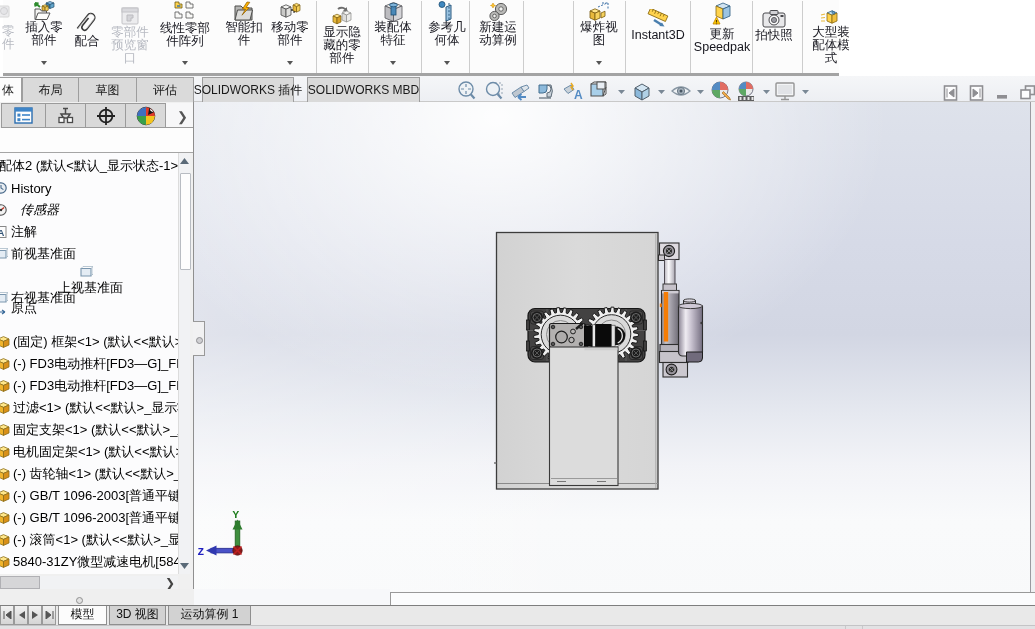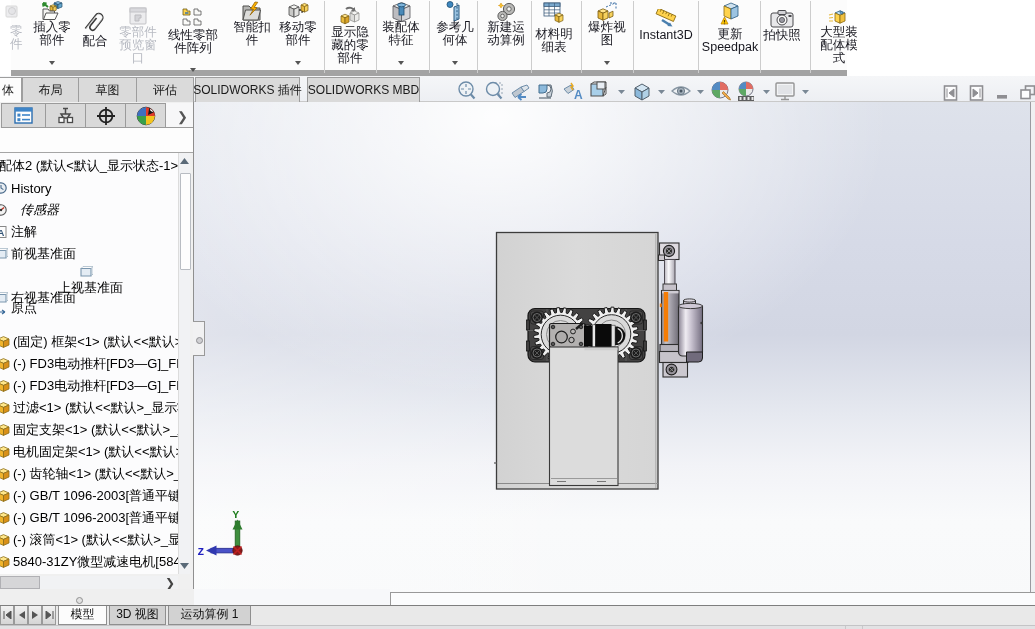--- a/index.html
+++ b/index.html
@@ -1,20 +1,20 @@
 <!DOCTYPE html>
 <html><head>
 <meta charset="utf-8">
 <style>
   html,body{margin:0;padding:0;}
   body{width:1035px;height:629px;overflow:hidden;position:relative;
        font-family:"Liberation Sans",sans-serif;background:#fff;}
   .abs{position:absolute;}
   
-  #ribbon{left:11px;top:0;width:836px;height:76px;background:#fcfcfc;border-bottom:6px solid #a3a3a3;box-sizing:border-box;}
+  #ribbon{left:3px;top:0;width:836px;height:76px;background:#fcfcfc;border-bottom:3px solid #a3a3a3;box-sizing:border-box;}
   .rbtn{position:absolute;top:1px;height:73px;display:flex;flex-direction:column;align-items:center;}
   .rbtn.t1{padding-top:8px;}.rbtn.t3{padding-top:5px;}
   .ric{height:20px;display:flex;align-items:flex-start;justify-content:center;}
   .rtx{font-size:12.5px;line-height:13.2px;text-align:center;color:#17171f;white-space:pre-line;}
   .rtx.dis{color:#b7bac2;}
   .rarr{position:absolute;top:60px;left:50%;margin-left:-3.5px;width:0;height:0;
         border-left:3.5px solid transparent;border-right:3.5px solid transparent;border-top:4px solid #555;}
   .rsep{position:absolute;top:1px;height:72px;width:1px;background:#cdcdcd;}
   
   #tabrow{left:0;top:76px;width:1035px;height:26px;background:linear-gradient(#f5f6f8,#edeff3);border-bottom:1px solid #c9c9c9;box-sizing:border-box;}
@@ -99,21 +99,21 @@
       <rect x="2" y="2" width="16" height="16" rx="1" fill="#ececee" stroke="#c2c2c6"></rect>
       <rect x="2" y="2" width="16" height="4" fill="#d9d9dd" stroke="#c2c2c6"></rect>
       <path d="M7 9 h6 v3 h-2 v3 h-4 z" fill="#d4d4d8" stroke="#bcbcc0"></path>
     </svg>
       </div>
     <div class="rtx dis">零部件
 预览窗
 口</div>
   </div>
 
-  <div class="rbtn" style="left:153px;width:58px;margin-top:7px;">
+  <div class="rbtn" style="left:153px;width:58px;">
     <div class="ric" style="height:21px;">
         <svg width="22" height="19" viewBox="0 0 22 19">
       <g>
         <path d="M1 1 h4 v2 h3 v4 h-7 z" fill="#ffd34d" stroke="#6d5a14" stroke-width=".8"></path>
         <path d="M3 5 h3.5" stroke="#2a6db0" stroke-width="1.4"></path>
         <path d="M12 1 h4 v2 h3 v4 h-7 z" fill="#fafaf8" stroke="#555" stroke-width=".8"></path>
         <path d="M1 11 h4 v2 h3 v4 h-7 z" fill="#fafaf8" stroke="#555" stroke-width=".8"></path>
         <path d="M12 11 h4 v2 h3 v4 h-7 z" fill="#fafaf8" stroke="#555" stroke-width=".8"></path>
       </g>
     </svg>
@@ -207,34 +207,20 @@
         <circle cx="8.5" cy="15" r="4.6"></circle>
       </g>
       <circle cx="15" cy="8" r="2.2" fill="#f4f4f2" stroke="#4e4e4e" stroke-width=".8"></circle>
       <circle cx="8.5" cy="15" r="1.8" fill="#f4f4f2" stroke="#4e4e4e" stroke-width=".8"></circle>
     </svg>
       </div>
     <div class="rtx">新建运
 动算例</div>
   </div>
 
-  <div class="rbtn" style="left:519px;width:48px;">
-    <div class="ric" style="height:27px;">
-        <svg width="23" height="24" viewBox="0 0 23 24">
-      <rect x="1" y="2" width="16" height="13" fill="#fdfdfd" stroke="#3a5a7a" stroke-width=".8"></rect>
-      <rect x="1" y="2" width="16" height="3.4" fill="#7aa8cc" stroke="#3a5a7a" stroke-width=".8"></rect>
-      <path d="M1 8.8 h16 M1 12 h16 M6 2 v13 M11.5 2 v13" stroke="#3a5a7a" stroke-width=".7"></path>
-      <path d="M12 14 l4-1.8 4 1.8 -4 1.8z" fill="#ffe48a" stroke="#7a5c10" stroke-width=".7"></path>
-      <path d="M12 14 v5.5 l4 1.8 v-5.5z" fill="#e8b93c" stroke="#7a5c10" stroke-width=".7"></path>
-      <path d="M20 14 v5.5 l-4 1.8 v-5.5z" fill="#f6d25e" stroke="#7a5c10" stroke-width=".7"></path>
-    </svg>
-      </div>
-    <div class="rtx">材料明
-细表</div>
-  </div>
 
   <div class="rbtn" style="left:572px;width:48px;">
     <div class="ric">
         <svg width="22" height="22" viewBox="0 0 22 22">
       <path d="M14 2 h6 M20 2 v6 M10 6 l8 -3.5" stroke="#3a6ea5" stroke-width="1" stroke-dasharray="2 1.5" fill="none"></path>
       <path d="M2 10 l5-2.2 5 2.2 -5 2.2z" fill="#ffe48a" stroke="#7a5c10" stroke-width=".8"></path>
       <path d="M2 10 v7 l5 2.2 v-7z" fill="#e8b93c" stroke="#7a5c10" stroke-width=".8"></path>
       <path d="M12 10 v7 l-5 2.2 v-7z" fill="#f6d25e" stroke="#7a5c10" stroke-width=".8"></path>
       <path d="M13 12 l4-1.8 v5 l-4 1.8z" fill="#f6d25e" stroke="#7a5c10" stroke-width=".8"></path>
     </svg>
@@ -309,21 +295,21 @@
   <div class="rsep" style="left:622px;"></div>
   <div class="rsep" style="left:687px;"></div>
   <div class="rsep" style="left:749px;"></div>
   <div class="rsep" style="left:799px;"></div>
 </div>
 <div class="abs" id="tabrow">
   <div class="ctab act" style="left:-6px;width:28px;">体</div>
   <div class="ctab" style="left:22px;width:57px;">布局</div>
   <div class="ctab" style="left:78px;width:59px;">草图</div>
   <div class="ctab" style="left:136px;width:58px;">评估</div>
-  <div class="ctab" style="left:195px;width:105px;">SOLIDWORKS 插件</div>
+  <div class="ctab" style="left:202px;width:92px;">SOLIDWORKS 插件</div>
   <div class="ctab" style="left:307px;width:113px;">SOLIDWORKS MBD</div>
 
   <svg class="abs" style="left:452px;top:2px;opacity:.88;" width="360" height="26" viewBox="0 0 360 26">
 
     <g transform="translate(15,13)">
       <circle cx="-1" cy="-2" r="7" fill="#eef2f6" stroke="#5b7e9e" stroke-width="1.4"></circle>
       <path d="M-1 -7 v3 M-1 0 v3 M-6 -2 h3 M1 -2 h3" stroke="#5b7e9e" stroke-width="1.2"></path>
       <path d="M3.5 3 l4 4.5" stroke="#5b7e9e" stroke-width="2.2"></path>
     </g>
 

